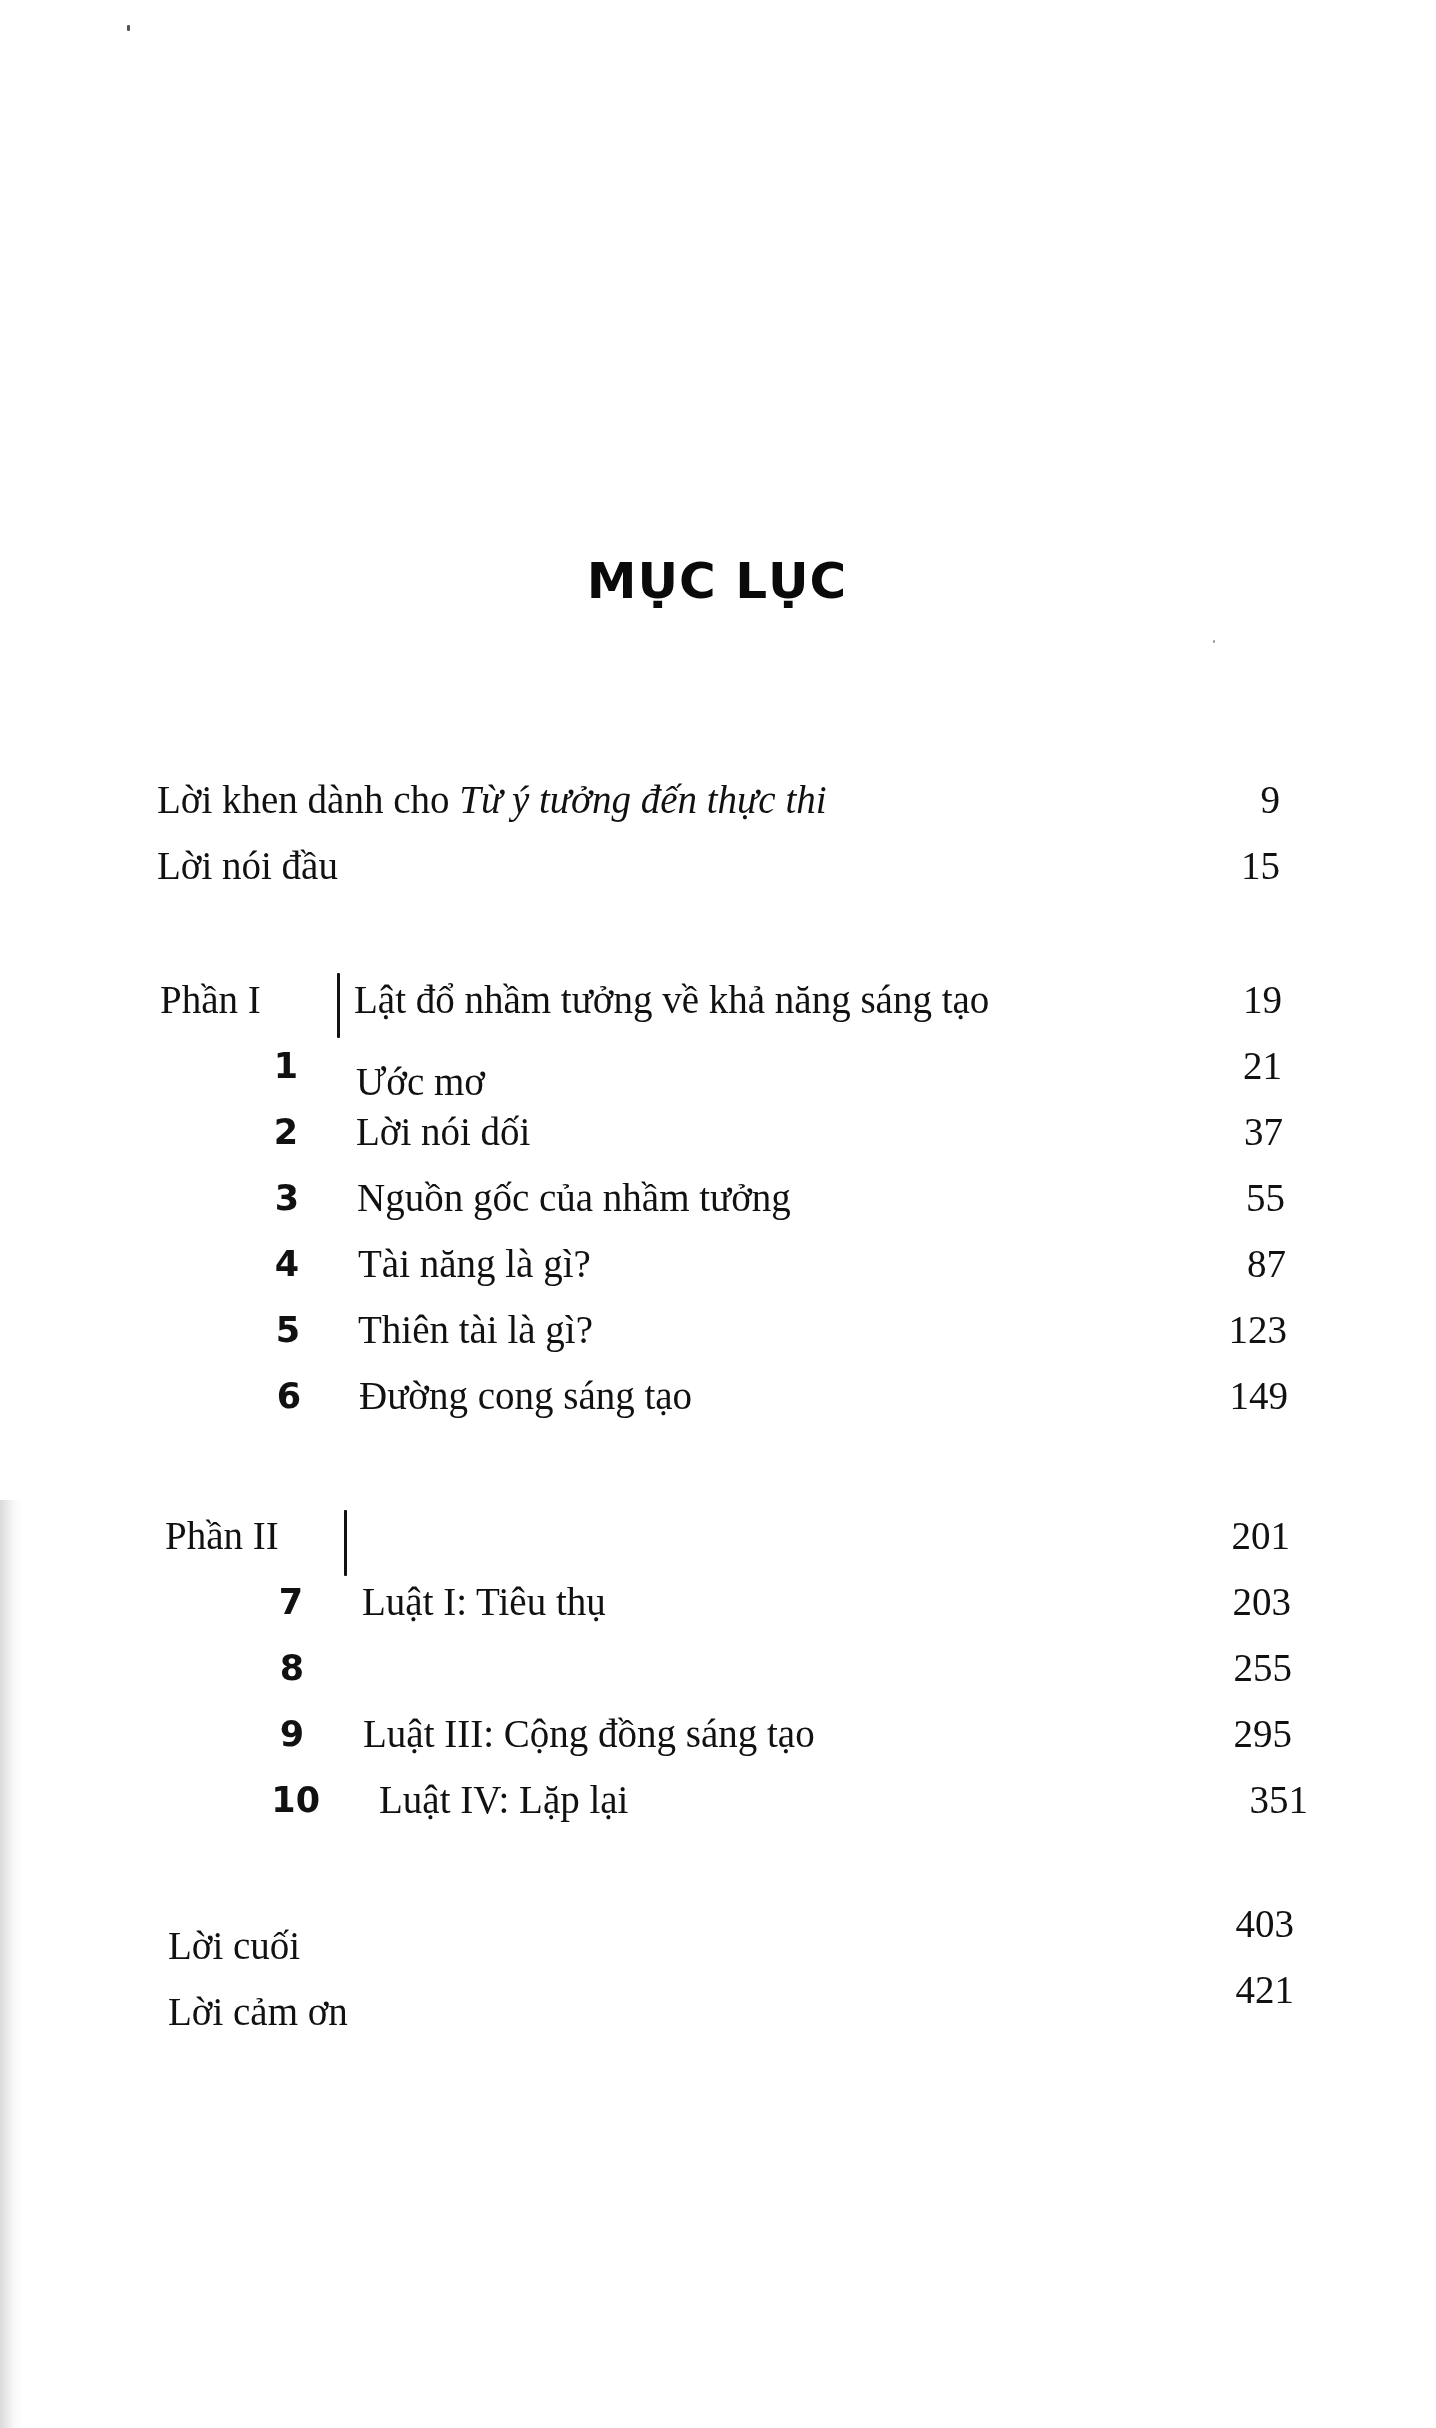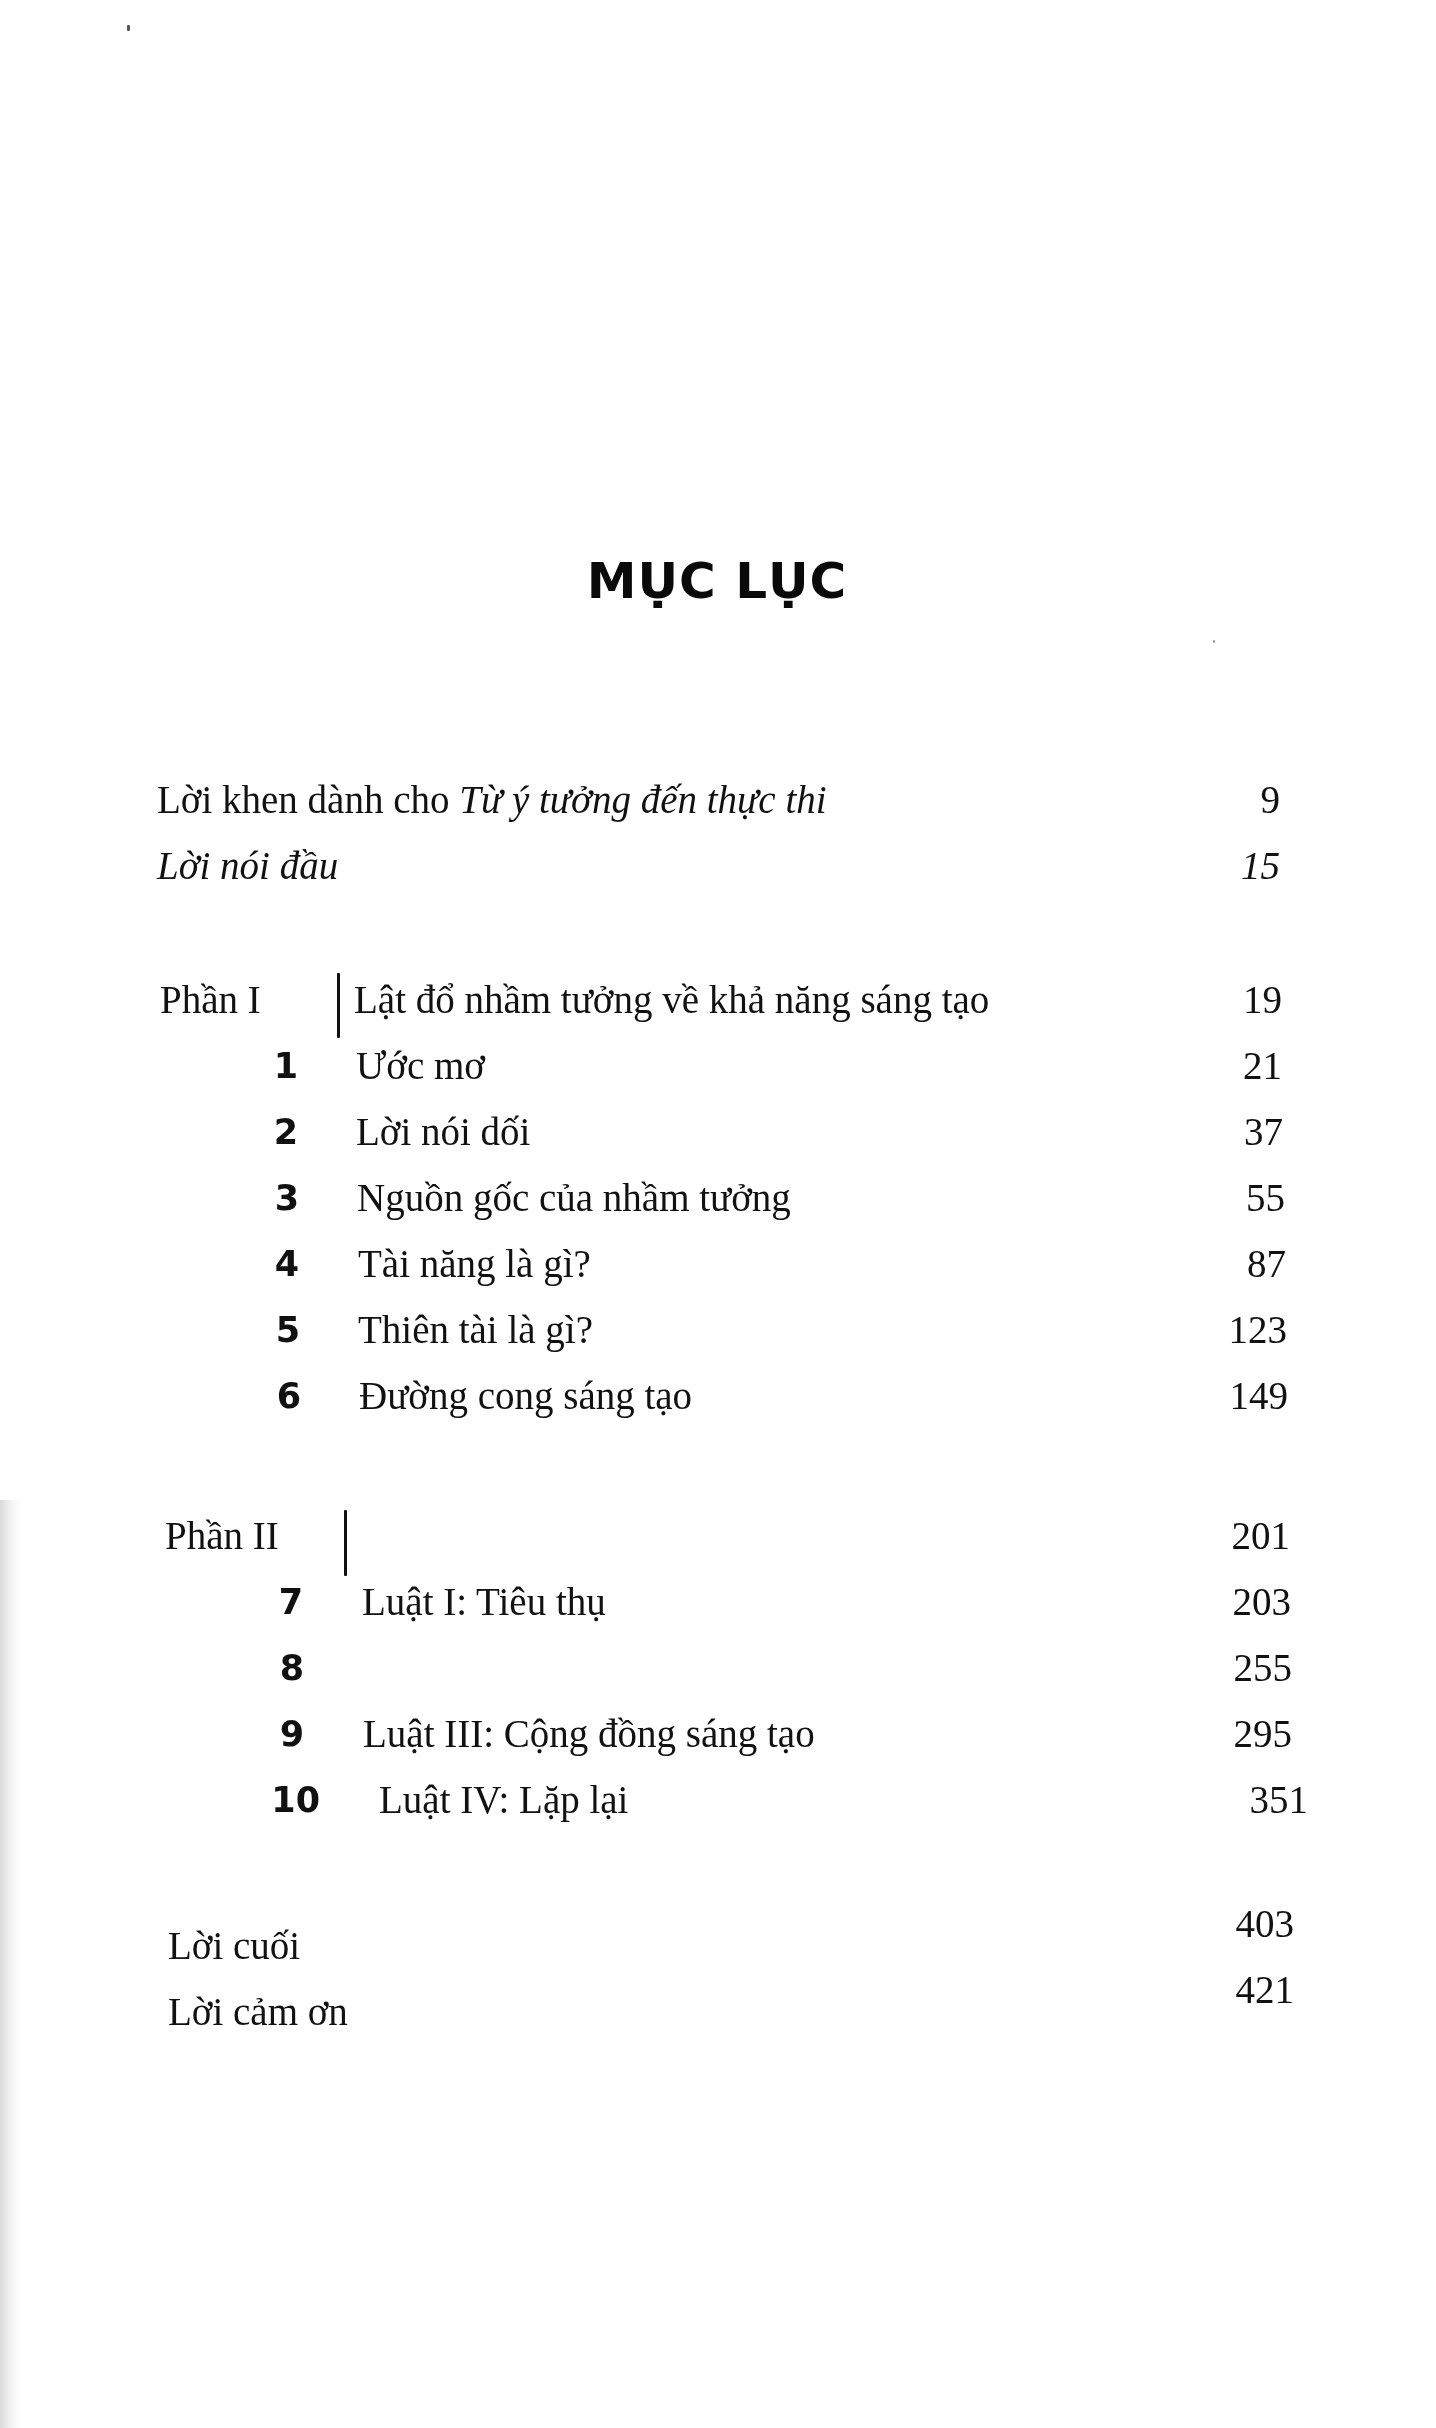--- a/index.html
+++ b/index.html
@@ -79,35 +79,35 @@
 <div class="scan-edge"></div>
 <div class="speck" style="left:127px; top:25px;"></div>
 <div class="speck" style="left:1213px; top:640px; width:2px; height:3px; background:#999;"></div>
 
 <h1 class="page-title">MỤC LỤC</h1>
 
 <div class="row" style="top:770px; left:0; width:1436px;padding-left:44px;">
   <span class="text" style="left:157px;"><span>Lời khen dành cho </span><i>Từ ý tưởng đến thực thi</i></span>
   <span class="page" style="left:1140px;">9</span>
 </div>
-<div class="row" style="top:836px; left:0; width:1436px;font-style:italic;">
+<div class="row" style="top:836px; left:0; width:1436px;">
   <span class="text" style="left:157px;">Lời nói đầu</span>
   <span class="page" style="left:1140px;">15</span>
 </div>
 
 <div class="row" style="top:970px; left:0; width:1436px;">
   <span class="part-label" style="left:160px;">Phần I</span>
   <span class="part-bar" style="left:337px; top:3px; height:65px;"></span>
   <span class="text" style="left:354px;">Lật đổ nhầm tưởng về khả năng sáng tạo</span>
   <span class="page" style="left:1142px;">19</span>
 </div>
 
 <div class="row" style="top:1036px; left:0; width:1436px;">
   <span class="chapter-num" style="left:228px;">1</span>
-  <span class="text" style="left:356px;">Ước mơ</span>
+  <span class="text" style="left:356px;margin-top:16px;">Ước mơ</span>
   <span class="page" style="left:1142px;">21</span>
 </div>
 <div class="row" style="top:1102px; left:0; width:1436px;">
   <span class="chapter-num" style="left:228px;">2</span>
   <span class="text" style="left:356px;text-align:right;">Lời nói dối</span>
   <span class="page" style="left:1143px;">37</span>
 </div>
 <div class="row" style="top:1168px; left:0; width:1436px;">
   <span class="chapter-num" style="left:229px;">3</span>
   <span class="text" style="left:357px;">Nguồn gốc của nhầm tưởng</span>

